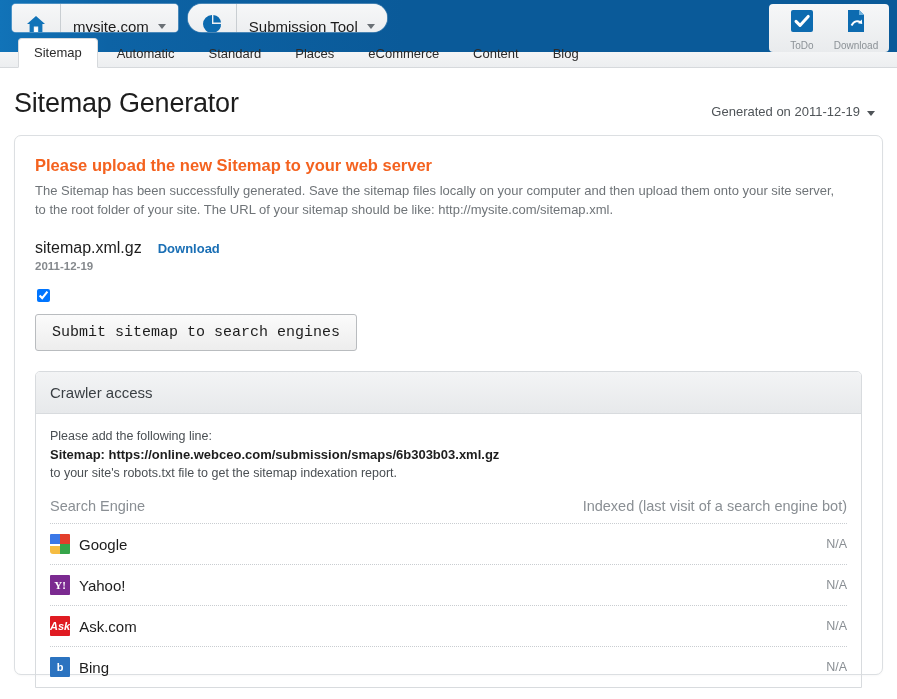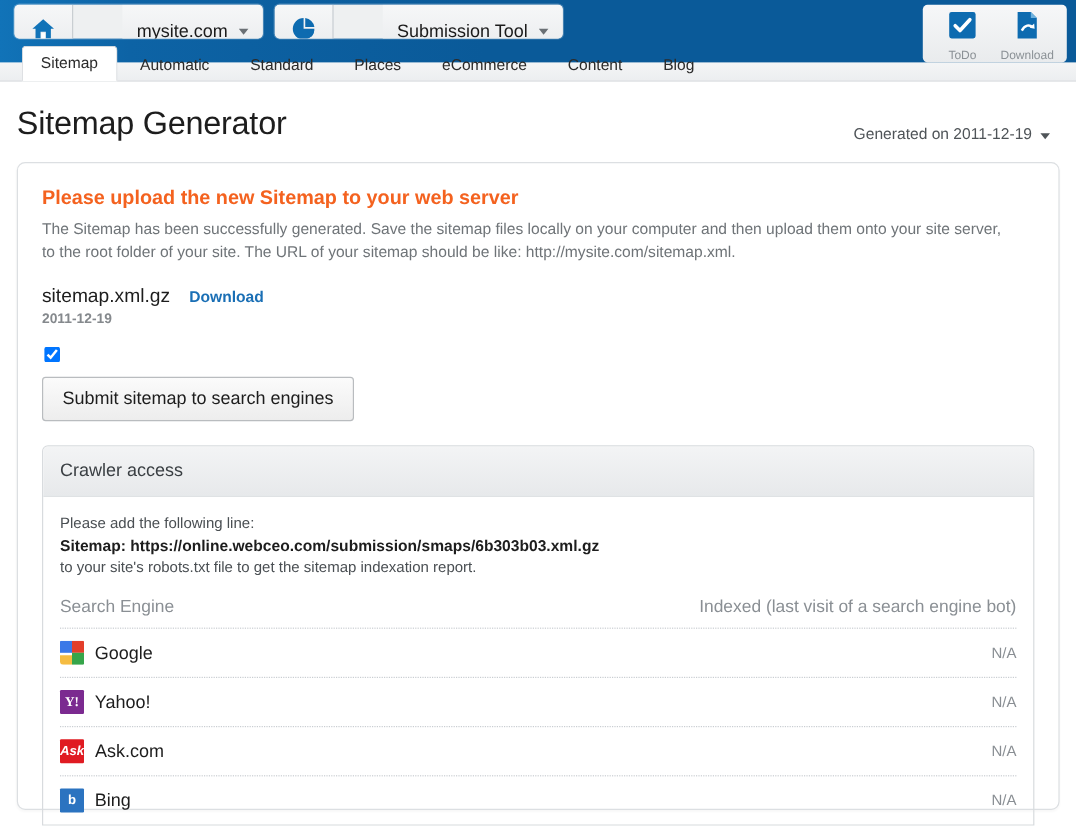--- a/index.html
+++ b/index.html
@@ -21,23 +21,22 @@
     padding-left: 12px;
   }
   .nav-group {
     display: flex;
     margin-top: 4px;
     height: 28px;
     border-radius: 4px;
     overflow: hidden;
     background: #eef0f1;
     box-shadow: 0 0 0 1px rgba(255,255,255,0.25);
-    gap: 41px;
-  }
-  .nav-group + .nav-group { margin-left: 10px; }
+  }
+  .nav-group + .nav-group { margin-left: 10px; border-radius: 21px; }
   .nav-cell {
     display: flex;
     align-items: center;
     background: linear-gradient(to bottom, #f6f7f8 0%, #e8eaec 100%);
     padding: 0 12px;
     height: 44px;
   }
   .nav-cell.icon-cell { padding: 0 13px; border-right: 1px solid #c9ced2; }
   .nav-label {
     font-size: 15px;
@@ -166,21 +165,21 @@
   .chk-row {
     margin-top: 17px;
     display: flex;
     align-items: center;
   }
   .chk-row input { margin: 0 6px 0 2px; }
   .chk-label { font-size: 13px; color: #2b2b2b; }
 
   .btn-submit {
     margin-top: 12px;
-    font-family: Liberation Sans, sans-serif;
+    font-family: Liberation Mono, monospace;
     font-size: 15px;
     color: #1d1d1d;
     background: linear-gradient(to bottom, #fbfbfb 0%, #ededed 100%);
     border: 1px solid #b9bcbf;
     border-radius: 3px;
     padding: 9px 16px;
     cursor: pointer;
   }
 
   

